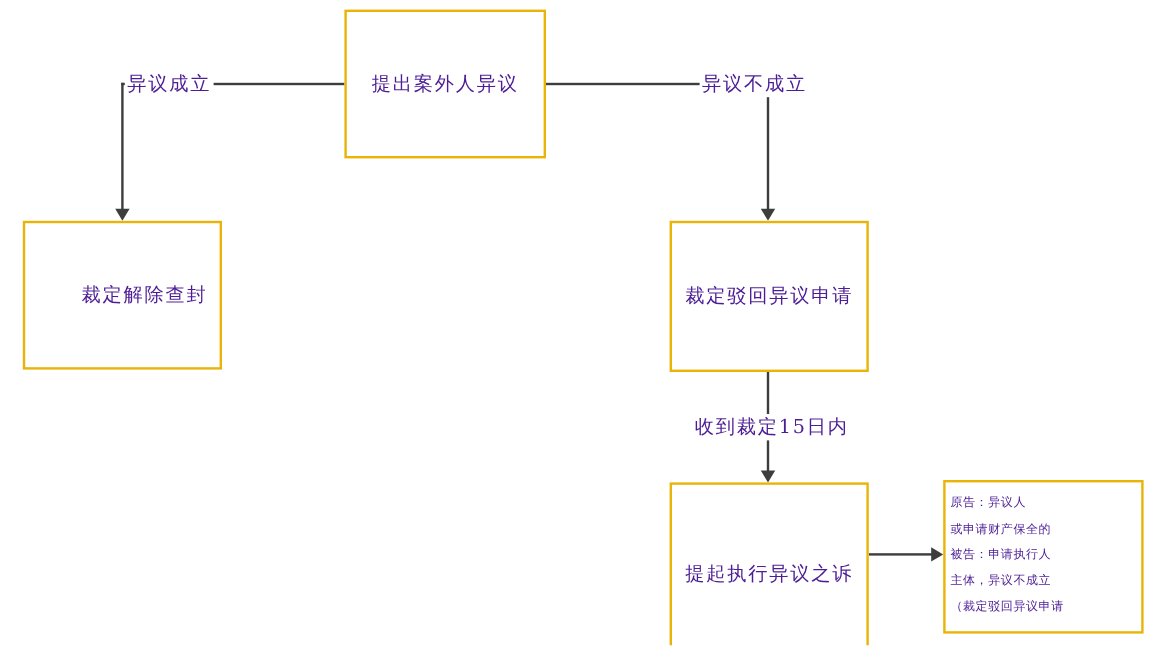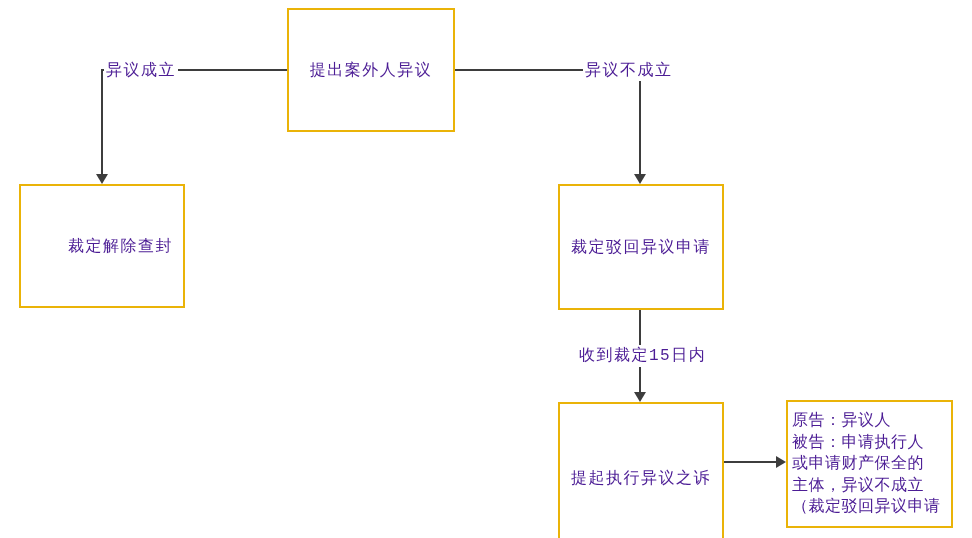--- a/index.html
+++ b/index.html
@@ -28,21 +28,21 @@
     font-size: 16px;
     letter-spacing: 1.5px;
     line-height: 1.3;
   }
   .box.note {
     align-items: flex-start;
     justify-content: flex-start;
     text-align: left;
     padding: 7px 2px 0 4px;
     letter-spacing: 0.5px;
-    font-size: 16px;
+    font-size: 10px;
   }
   .note-line {
     display: block;
     line-height: 21.5px;
     white-space: nowrap;
   }
   .hline {
     position: absolute;
     height: 2px;
     background: #3d3d3d;
@@ -94,41 +94,41 @@
   <div class="vline" style="left:639px; top:308px; height:85px;"></div>
   <div class="arrow-down" style="left:634px; top:392px;"></div>
 
   <div class="hline" style="left:724px; top:461px; width:53px;"></div>
   <div class="arrow-right" style="left:776px; top:456px;"></div>
 
   <div class="edge-label" style="left:104px; top:59px;">异议成立</div>
 
   <div class="edge-label" style="left:559px; top:59px;margin-left:24px;">异议不成立</div>
 
-  <div class="edge-label" style="left:577px; top:345px;font-family:Liberation Mono, monospace;">收到裁定15日内</div>
+  <div class="edge-label" style="left:577px; top:345px;">收到裁定15日内</div>
 
   <div class="box" style="left:287px; top:8px; width:168px; height:124px;">
     <span>提出案外人异议</span>
   </div>
 
   <div class="box" style="left:19px; top:184px; width:166px; height:124px;padding-left:37px;">
     <span>裁定解除查封</span>
   </div>
 
   <div class="box" style="left:558px; top:184px; width:166px; height:126px;">
     <span>裁定驳回异议申请</span>
   </div>
 
   <div class="box" style="left:558px; top:402px; width:166px; height:152px;">
     <span>提起执行异议之诉</span>
   </div>
 
   <div class="box note" style="left:786px; top:400px; width:167px; height:128px;">
     <div>
       <span class="note-line">原告：异议人</span>
+      <span class="note-line">或申请财产保全的</span>
       <span class="note-line">被告：申请执行人</span>
-      <span class="note-line">或申请财产保全的</span>
       <span class="note-line">主体，异议不成立</span>
       <span class="note-line">（裁定驳回异议申请</span>
     </div>
   </div>
 
 </div>
 
 </body></html>

